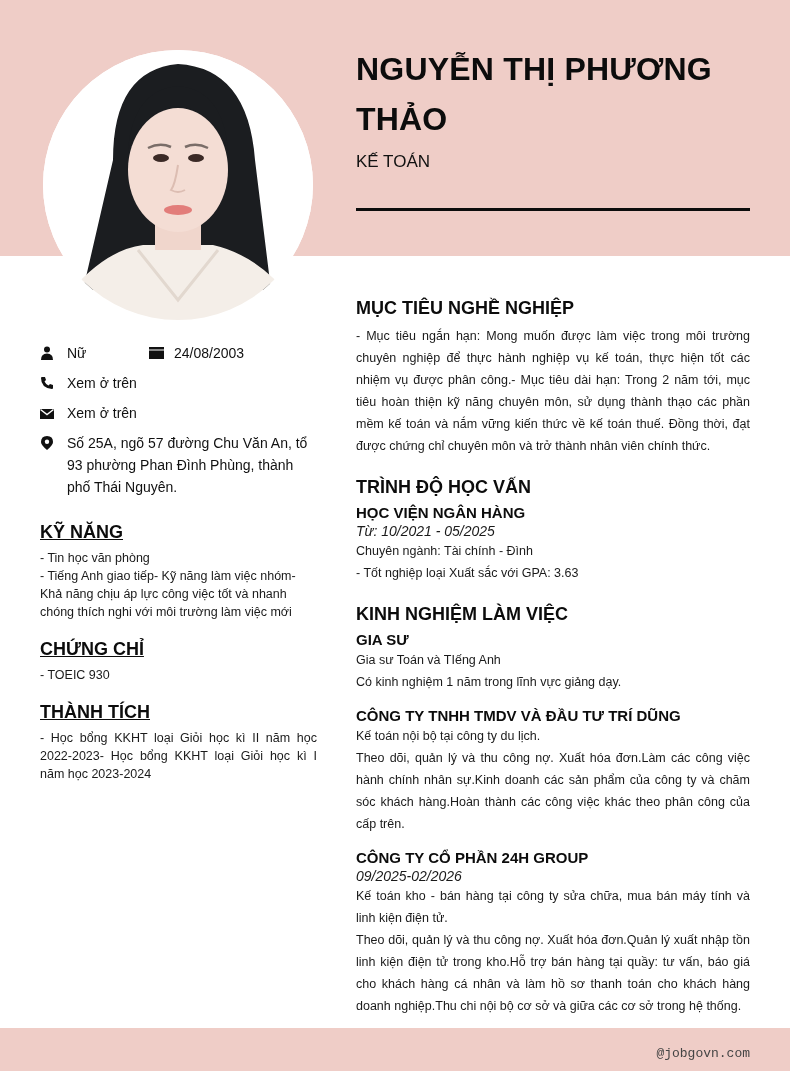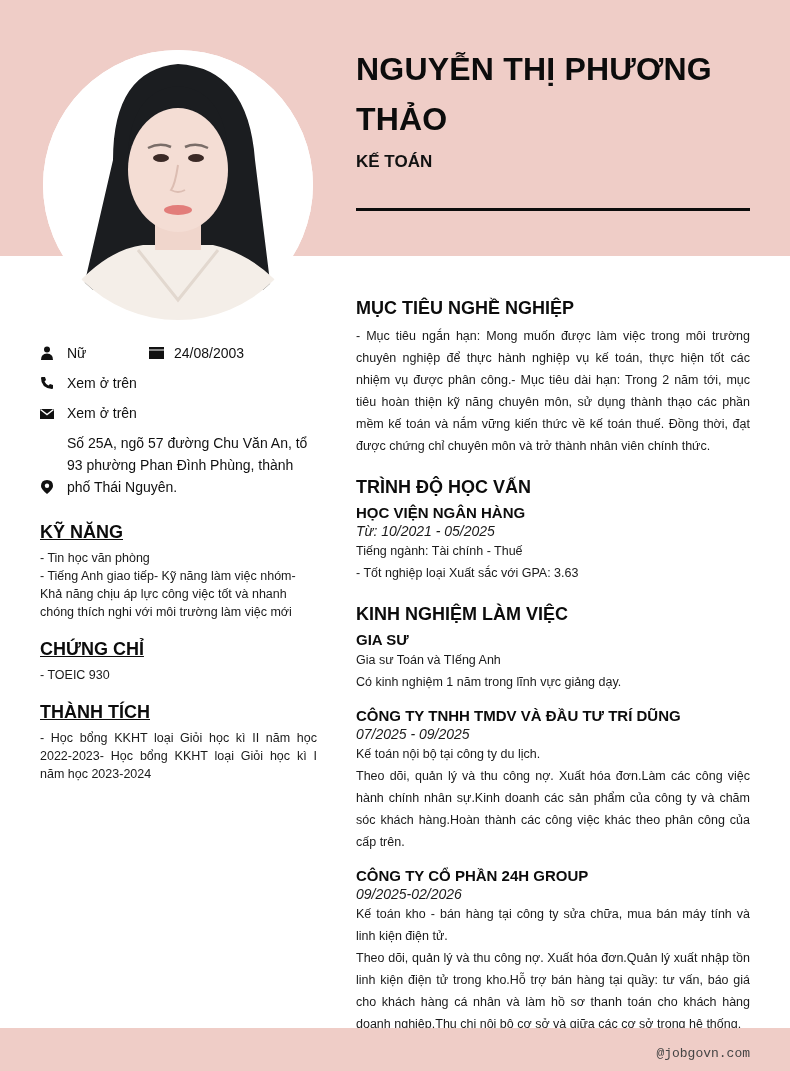--- a/index.html
+++ b/index.html
@@ -7,25 +7,25 @@
     body { position: relative; font-family: "Liberation Sans", sans-serif; color: #111; }
 
     .top-band { position: absolute; left: 0; top: 0; width: 790px; height: 256px; background: #efcdc7; }
     .bottom-band { position: absolute; left: 0; top: 1028px; width: 790px; height: 43px; background: #efcdc7; }
     .footer-text { position: absolute; right: 40px; top: 1046px; font-family: "Liberation Mono", monospace; font-size: 13px; color: #444; }
 
     .photo { position: absolute; left: 43px; top: 50px; width: 270px; height: 270px; border-radius: 50%; background: #ffffff; overflow: hidden; }
     .photo svg { width: 100%; height: 100%; display: block; }
 
     .name { position: absolute; left: 356px; top: 44px; width: 400px; font-size: 32px; font-weight: bold; line-height: 50px; color: #0c0c0c; letter-spacing: 0.2px; }
-    .job-title { position: absolute; left: 356px; top: 152px; font-size: 17px; font-weight: bold; color: #111; }
+    .job-title { position: absolute; left: 356px; top: 152px; font-size: 17px; font-weight: normal; color: #111; }
     .title-rule { position: absolute; left: 356px; top: 208px; width: 394px; height: 3px; background: #0c0c0c; }
 
     .left-col { position: absolute; left: 40px; top: 342px; width: 277px; }
-    .contact-row { display: flex; align-items: flex-end; font-size: 14px; line-height: 22px; margin-bottom: 8px; color: #111; }
+    .contact-row { display: flex; align-items: flex-start; font-size: 14px; line-height: 22px; margin-bottom: 8px; color: #111; }
     .contact-row .ic { width: 27px; flex: 0 0 27px; height: 22px; display: flex; align-items: center; }
     .contact-row .ic svg { width: 14px; height: 14px; }
     .contact-row .gender { width: 82px; }
     .contact-row .ic2 { width: 25px; flex: 0 0 25px; height: 22px; display: flex; align-items: center; }
     .contact-row .ic2 svg { width: 15px; height: 12px; }
 
     .sec-h-left { font-size: 18px; font-weight: bold; margin-top: 18px; margin-bottom: 6px; color: #0c0c0c; text-decoration: underline; }
     .small-text { font-size: 12.5px; line-height: 18px; color: #1a1a1a; }
     .justify { text-align: justify; }
 
@@ -131,36 +131,35 @@
 <div class="right-col">
   <div class="sec-block">
     <div class="sec-h-right">MỤC TIÊU NGHỀ NGHIỆP</div>
     <div class="item-line justify">- Mục tiêu ngắn hạn: Mong muốn được làm việc trong môi  trường chuyên nghiệp để thực hành nghiệp vụ kế toán, thực hiện tốt các nhiệm vụ được  phân công.- Mục tiêu dài hạn: Trong 2 năm tới, mục tiêu hoàn thiện kỹ năng  chuyên môn, sử dụng thành thạo các phần mềm kế toán và nắm  vững kiến thức về kế toán thuế. Đồng thời, đạt được chứng chỉ chuyên môn và trở thành nhân viên chính thức.</div>
   </div>
 
   <div class="sec-block">
     <div class="sec-h-right">TRÌNH ĐỘ HỌC VẤN</div>
     <div class="item-title">HỌC VIỆN NGÂN HÀNG</div>
     <div class="item-date">Từ: 10/2021 - 05/2025</div>
-    <div class="item-line">Tiếng ngành: Tài chính - Thuế</div>
+    <div class="item-line">Chuyên ngành: Tài chính - Đình</div>
     <div class="item-line">-  Tốt nghiệp loại Xuất sắc với GPA: 3.63</div>
   </div>
 
   <div class="sec-block">
     <div class="sec-h-right">KINH NGHIỆM LÀM VIỆC</div>
 
     <div class="exp-item">
       <div class="item-title">GIA SƯ</div>
       <div class="item-line">Gia sư Toán và TIếng Anh</div>
       <div class="item-line">Có kinh nghiệm 1 năm trong lĩnh vực giảng dạy.</div>
     </div>
 
     <div class="exp-item">
       <div class="item-title">CÔNG TY TNHH TMDV VÀ ĐẦU TƯ TRÍ DŨNG</div>
-      <div class="item-date">07/2025 - 09/2025</div>
       <div class="item-line">Kế toán nội bộ tại công ty du lịch.</div>
       <div class="item-line justify">Theo dõi, quản lý và thu công nợ. Xuất hóa đơn.Làm các công việc hành chính nhân sự.Kinh doanh các sản phẩm của công ty và chăm sóc khách hàng.Hoàn thành các công việc khác theo phân công của cấp trên.</div>
     </div>
 
     <div class="exp-item">
       <div class="item-title">CÔNG TY CỔ PHẦN 24H GROUP</div>
       <div class="item-date">09/2025-02/2026</div>
       <div class="item-line justify">Kế toán kho - bán hàng tại công ty sửa chữa, mua bán máy tính và linh kiện điện tử.</div>
       <div class="item-line justify">Theo dõi, quản lý và thu công nợ. Xuất hóa đơn.Quản lý xuất nhập tồn linh kiện điện tử trong kho.Hỗ trợ bán hàng tại quầy: tư vấn, báo giá cho khách hàng cá nhân và làm hồ sơ thanh toán cho khách hàng doanh nghiệp.Thu chi nội bộ cơ sở và giữa các cơ sở trong hệ thống.</div>
     </div>

